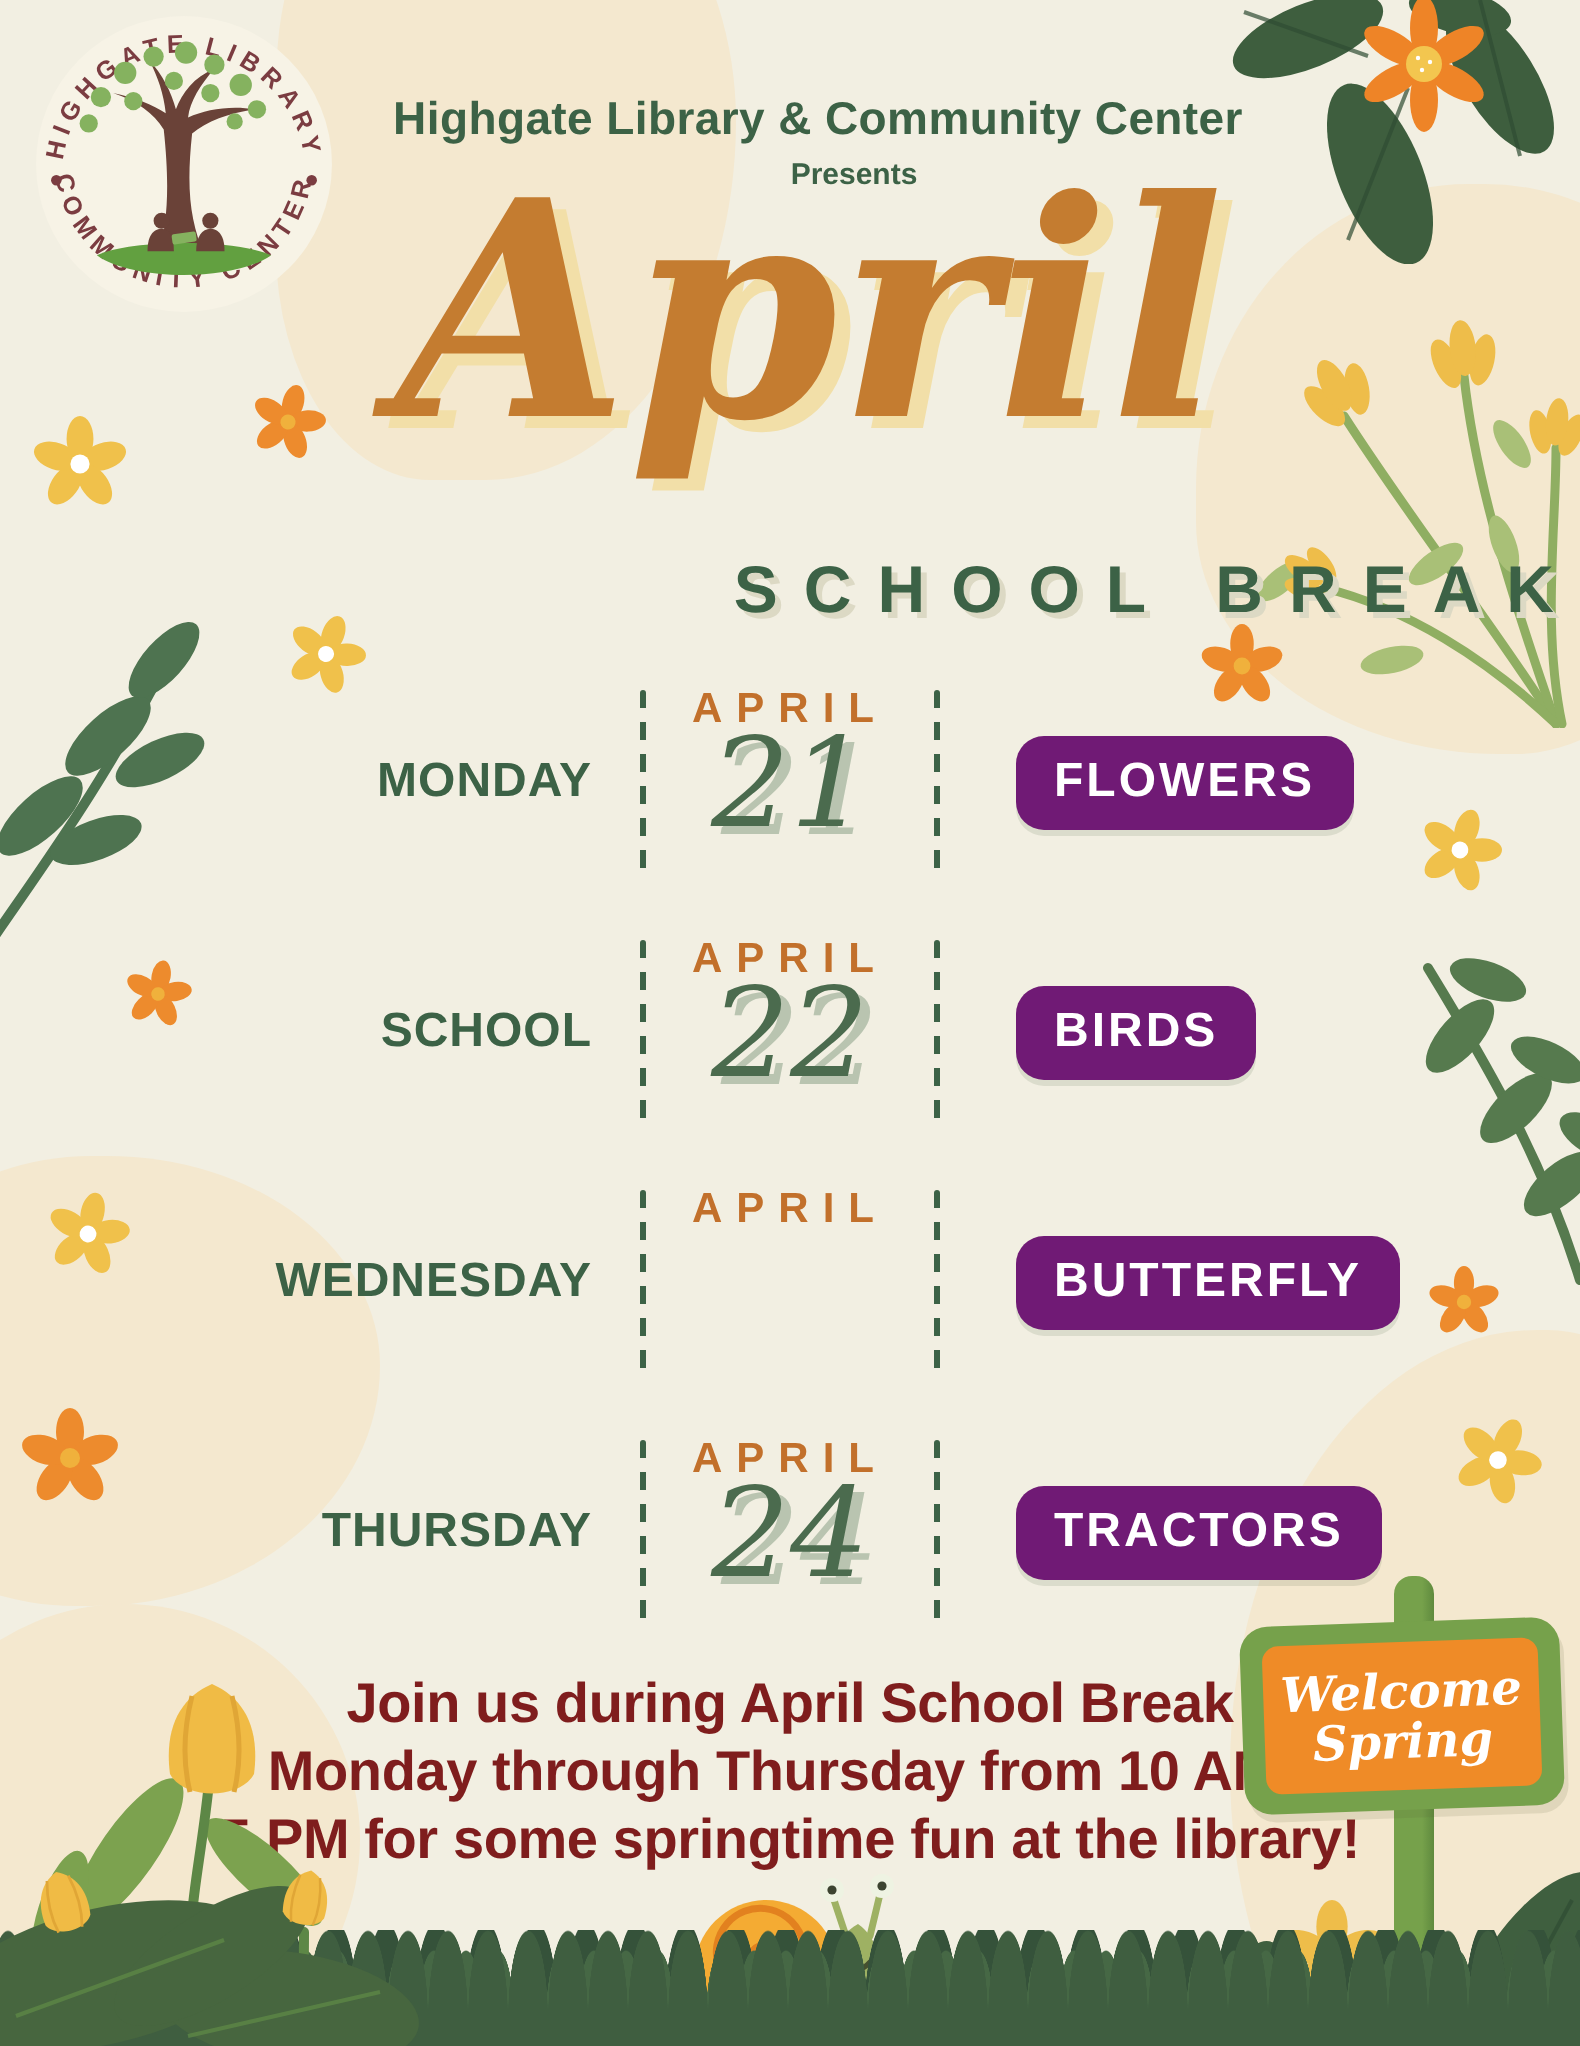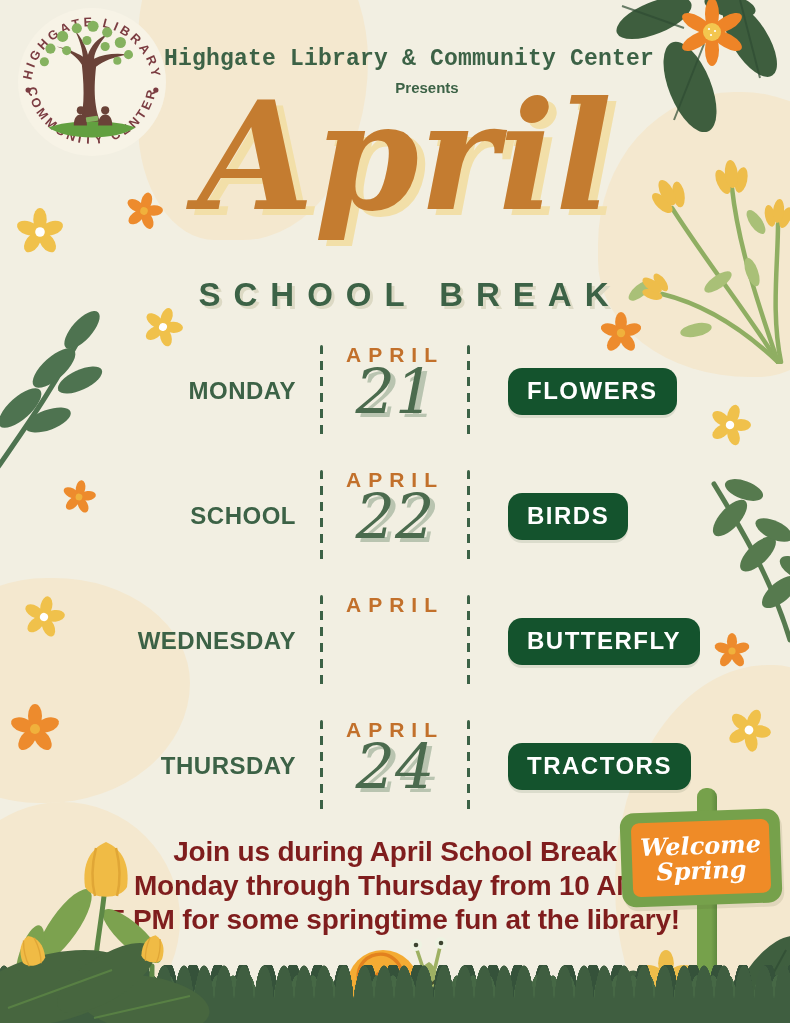--- a/index.html
+++ b/index.html
@@ -11,49 +11,49 @@
   .abs{position:absolute;}
   
   .blob{position:absolute; background:#f4e8cf; z-index:0;}
   .blob-a{left:138px; top:-90px; width:230px; height:330px; border-radius:42% 58% 62% 38% / 45% 52% 62% 40%;}
   .blob-b{left:598px; top:92px;  width:270px; height:285px; border-radius:52% 48% 42% 58% / 55% 45% 58% 42%;}
   .blob-c{left:-80px; top:578px; width:270px; height:225px; border-radius:48% 52% 55% 45% / 52% 48% 55% 45%;}
   .blob-d{left:-55px; top:802px; width:235px; height:235px; border-radius:50%;}
   .blob-e{left:615px; top:665px; width:270px; height:430px; border-radius:58% 42% 48% 52% / 52% 48% 50% 50%;}
   
   .org-line{left:0; right:0; top:46px; text-align:center; padding-left:28px;
-    font-size:23px; font-weight:700; color:#3c6246; letter-spacing:.2px; z-index:2;font-family:Liberation Mono, monospace;}
+    font-size:23px; font-weight:700; color:#3c6246; letter-spacing:.2px; z-index:2;}
   .presents{left:0; right:0; top:79px; text-align:center; padding-left:64px;
     font-size:15px; font-weight:700; color:#3c6246; z-index:2;}
   .month-title{left:0; right:0; top:74px; text-align:center; padding-left:20px;
     font-family:"DejaVu Serif", serif; font-style:italic; font-weight:700;
     font-size:150px; line-height:1.1; color:#c47c30;
     text-shadow:8px 6px 0 #f2dfa8; z-index:2;}
-  .subtitle{left:0; right:0; top:276px; text-align:center; padding-left:12px;
+  .subtitle{left:0; right:0; top:276px; text-align:right; padding-left:12px;
     font-size:33px; font-weight:800; letter-spacing:13px; color:#3c6246;
     text-shadow:3px 3px 0 #dcd9c4; z-index:2;margin-left:18px;}
   
   .schedule{left:0; top:340px; width:790px; z-index:2;}
   .srow{display:grid; grid-template-columns:320px 150px auto; align-items:center;
     height:102px; margin-bottom:23px; position:relative;}
   .day-cell{text-align:right; padding-right:24px;
     font-size:24px; font-weight:800; letter-spacing:.5px; color:#3c6246;}
   .mid-cell{position:relative; height:102px; display:flex; flex-direction:column;
     align-items:center; justify-content:flex-start;}
   .mid-cell::before,.mid-cell::after{content:""; position:absolute; top:5px; bottom:5px;
     width:3px; border-radius:2px;
     background:repeating-linear-gradient(180deg,#3c6246 0 9px,transparent 9px 16px);}
   .mid-cell::before{left:0;}
   .mid-cell::after{right:0;}
   .month-label{margin-top:3px; font-size:21px; font-weight:800; letter-spacing:7px;
     color:#c2702b;}
   .date-num{margin-top:-12px; font-family:"DejaVu Serif", serif; font-style:italic;
     font-weight:400; font-size:62px; color:#4b6b4e; text-shadow:5px 4px 0 #b9c4b0;}
   .pill-cell{padding-left:38px;}
-  .pill{display:inline-block; background:#14532d; color:#fff; font-size:24px;
+  .pill{display:inline-block; background:#701a75; color:#fff; font-size:24px;
     font-weight:800; letter-spacing:1.5px; padding:9px 19px 10px; border-radius:14px;
     box-shadow:0 3px 0 rgba(60,80,50,.12);}
   
   .footer{left:0; right:0; top:835px; text-align:center; z-index:2;
     font-size:28px; line-height:34px; font-weight:700; color:#7f1d1d; letter-spacing:-.2px;}
   
   .sign-post{left:697px; top:788px; width:20px; height:215px; z-index:2;
     background:linear-gradient(90deg,#76a14b 70%,#5f8a3e); border-radius:9px 9px 0 0;}
   .sign-board{left:621px; top:811px; width:160px; height:94px; z-index:2;
     background:#76a14b; border-radius:14px; transform:rotate(-2deg);

